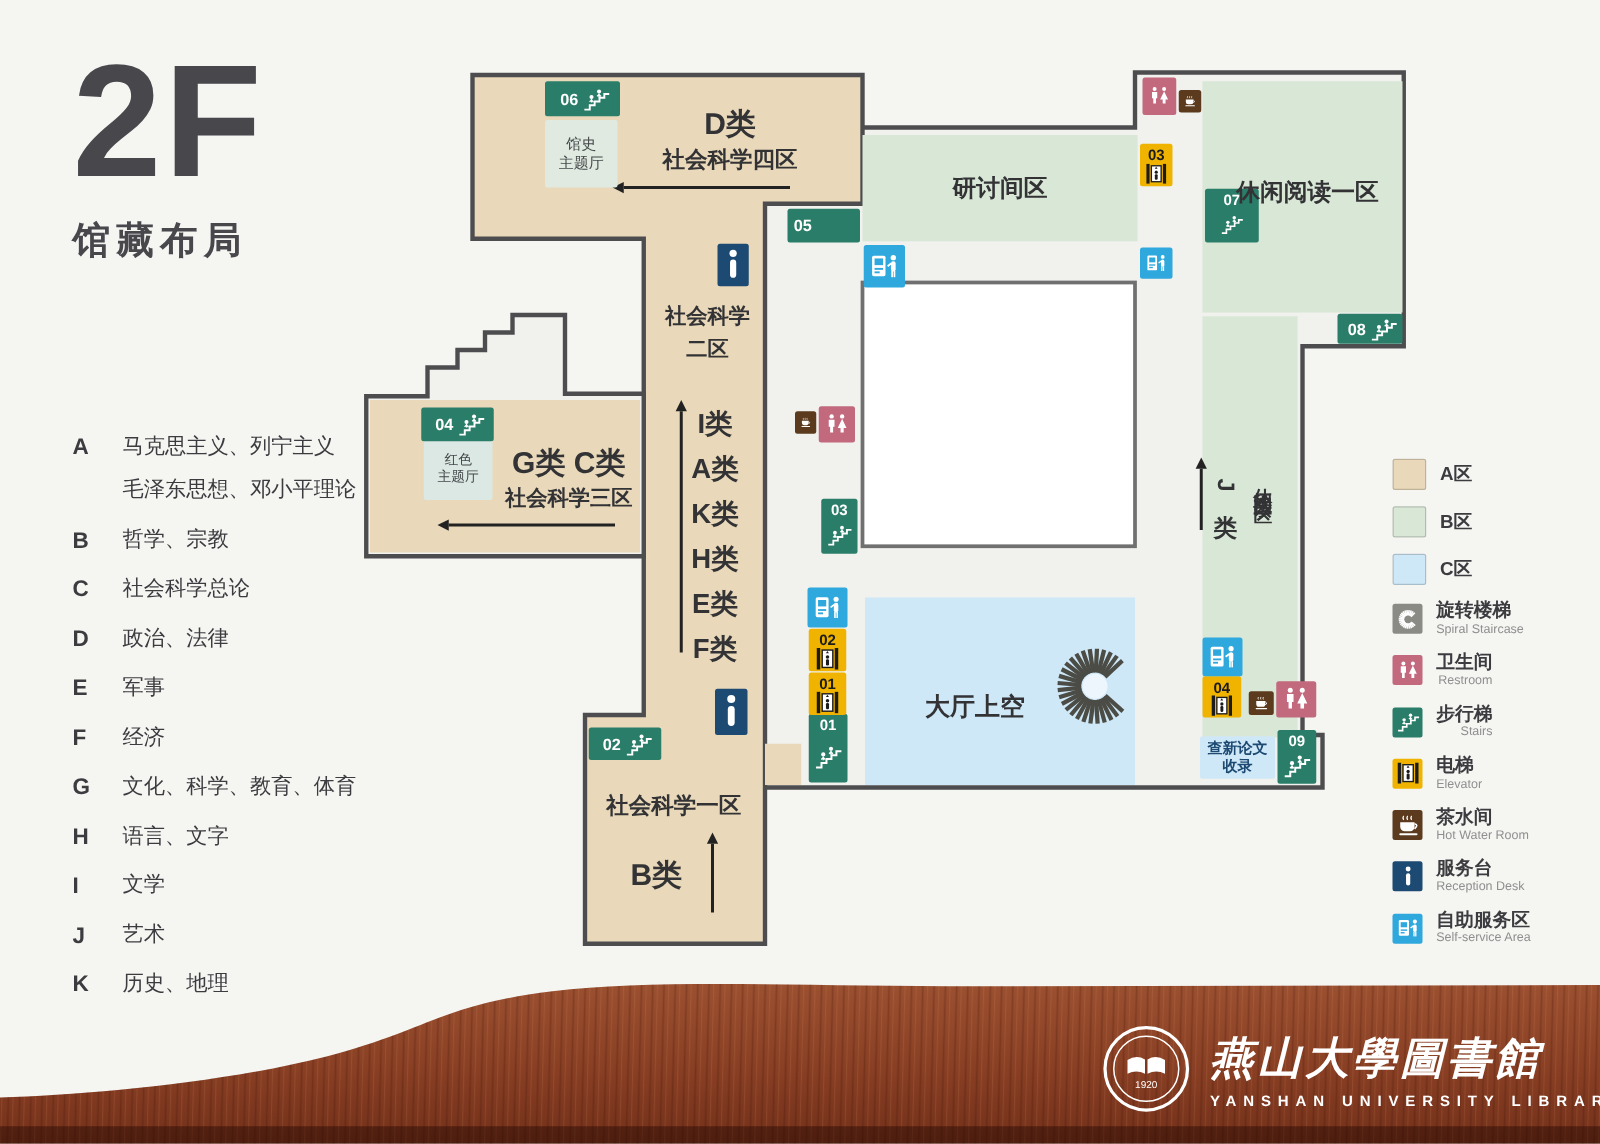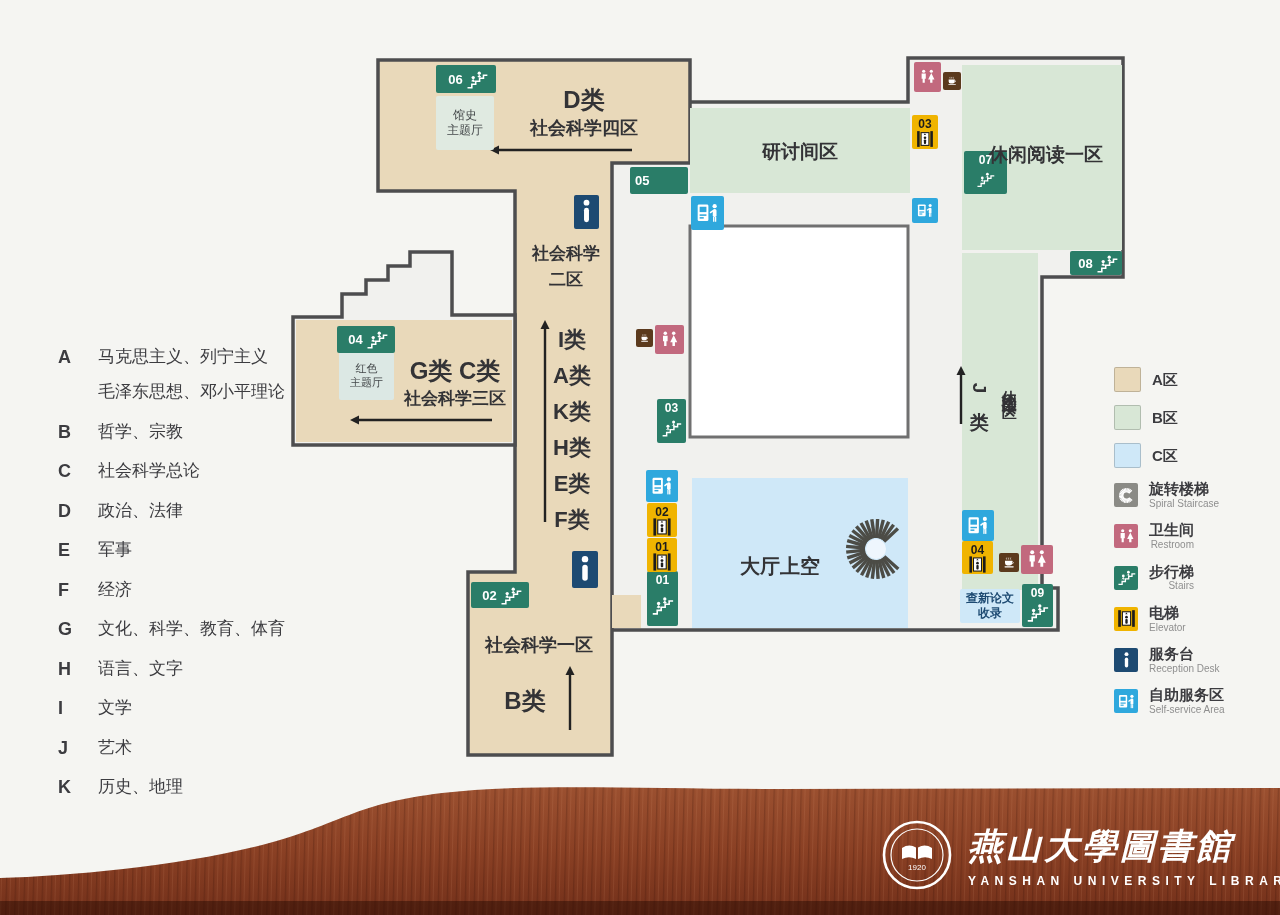--- a/index.html
+++ b/index.html
@@ -124,20 +124,22 @@
       <rect x="2" width="1.4" height="60" fill="rgba(50,15,5,0.22)"></rect>
       <rect x="6" width="0.9" height="60" fill="rgba(255,200,150,0.10)"></rect>
     </pattern>
   </defs>
   <path d="M0,878 C70,876 180,866 262,845 C345,823 352,804 442,793 C525,783 640,789 780,789 L1280,788 L1280,915 L0,915 Z" fill="url(#woodg)"></path>
   <path d="M0,878 C70,876 180,866 262,845 C345,823 352,804 442,793 C525,783 640,789 780,789 L1280,788 L1280,915 L0,915 Z" fill="url(#grain)"></path>
   <rect x="0" y="901" width="1280" height="14" fill="rgba(35,8,3,0.45)"></rect>
     </svg>
 
   <div class="brand">
+    <div class="floor-big">2F</div>
+    <div class="floor-sub">馆藏布局</div>
   </div>
 
   <div class="cats" id="cats">
       <div class="cat-row">
         <div class="cat-letter">A</div>
     <div class="cat-text">马克思主义、列宁主义<div class="l2">毛泽东思想、邓小平理论</div></div>
       </div>
       <div class="cat-row">
         <div class="cat-letter">B</div>
     <div class="cat-text">哲学、宗教</div>
@@ -606,20 +608,36 @@
               <rect x="10.5" y="11.5" width="3" height="6" rx="1.2" fill="#1c1c1c"></rect>
             </svg>
           </span>
         </div>
     <div class="lg-txt">
       <div class="lg-zh">电梯</div>
       <div class="lg-en">Elevator</div>
     </div>
       </div>
       <div class="lg-row">
+        <div class="lg-icon" style="background:#5b3a1d">
+      <span style="width:19px;height:19px;display:block">
+            <svg viewBox="0 0 24 22" width="100%" height="100%">
+    <path d="M7.5,1.2 q-1.4,2 0,4 M11.5,1.2 q-1.4,2 0,4 M15.5,1.2 q-1.4,2 0,4" stroke="#fff" stroke-width="1.3" fill="none"></path>
+    <path d="M4,7.5 h14.5 v4.7 a4.6,4.6 0 0 1 -4.6,4.6 h-5.3 a4.6,4.6 0 0 1 -4.6,-4.6 z" fill="#fff"></path>
+    <path d="M18.5,9 q4.5,1.3 0,5.2" stroke="#fff" stroke-width="1.6" fill="none"></path>
+    <rect x="3" y="18.6" width="18.5" height="2.2" rx="1.1" fill="#fff"></rect>
+            </svg>
+          </span>
+        </div>
+    <div class="lg-txt">
+      <div class="lg-zh">茶水间</div>
+      <div class="lg-en">Hot Water Room</div>
+    </div>
+      </div>
+      <div class="lg-row">
         <div class="lg-icon" style="background:#1d4a72">
       <span style="width:19px;height:19px;display:block">
             <svg viewBox="0 0 14 26" width="100%" height="100%">
     <circle cx="7" cy="4.3" r="2.7" fill="#fff"></circle>
     <rect x="4.7" y="9" width="4.6" height="13.5" rx="2.3" fill="#fff"></rect>
             </svg>
           </span>
         </div>
     <div class="lg-txt">
       <div class="lg-zh">服务台</div>

